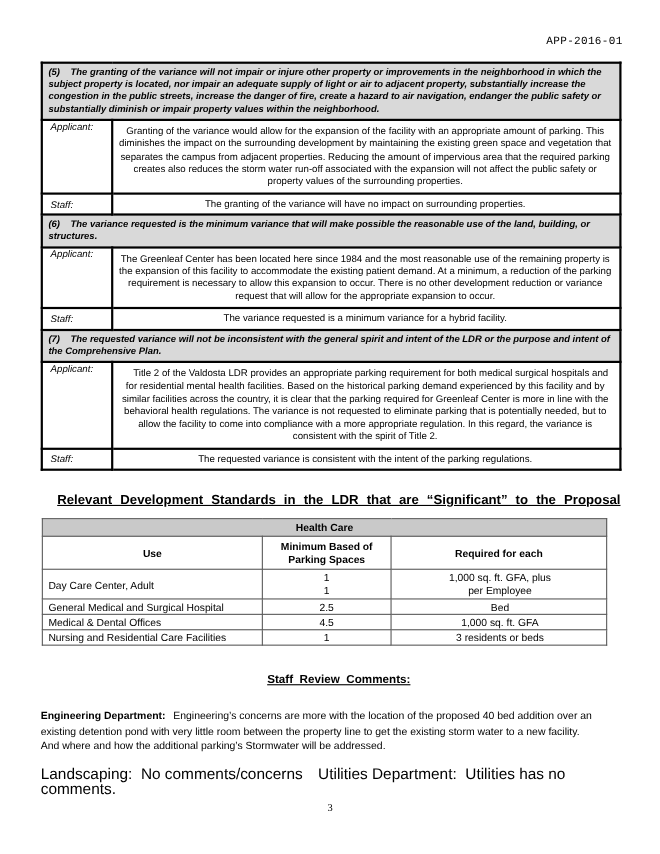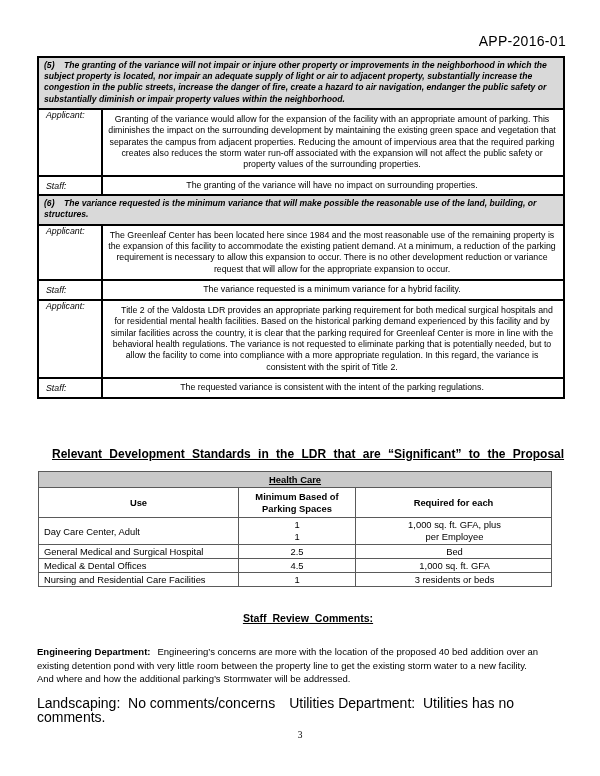--- a/index.html
+++ b/index.html
@@ -21,22 +21,22 @@
     height: 776px;
     box-sizing: border-box;
     padding: 0;
   }
 
   
   .doc-header {
     position: absolute;
     top: 33px;
     right: 34px;
-    font-size: 14px;
-    font-family: Liberation Sans, sans-serif;
+    font-size: 10px;
+    font-family: Liberation Mono, monospace;
     letter-spacing: 0.3px;
     color: #000;
   }
 
   
   .criteria-wrap {
     position: absolute;
     top: 56px;
     left: 37px;
     width: 528px;
@@ -124,21 +124,20 @@
     font-size: 9.4px;
     padding: 1px 4px;
     vertical-align: middle;
   }
   .pk-title {
     background: #c9c9c9;
     text-align: center;
     font-weight: bold;
     font-size: 9.6px;
     padding: 2px 14px !important;
-    text-decoration: underline;
   }
   .pk-colhead {
     text-align: center;
     font-weight: bold;
     line-height: 11.5px;
     padding: 3px 2px !important;
   }
   .pk-use { text-align: left; padding-left: 5px !important; }
   .pk-num { text-align: center; }
   .pk-req { text-align: center; padding-left: 6px !important; }
@@ -223,20 +222,23 @@
         </tr>
         <tr>
           <td class="lbl-cell">Applicant:</td>
           <td class="body-cell">The Greenleaf Center has been located here since 1984 and the most reasonable use of the remaining property is the expansion of this facility to accommodate the existing patient demand. At a minimum, a reduction of the parking requirement is necessary to allow this expansion to occur. There is no other development reduction or variance request that will allow for the appropriate expansion to occur.</td>
         </tr>
         <tr>
           <td class="lbl-cell staffline">Staff:</td>
           <td class="body-cell staffline">The variance requested is a minimum variance for a hybrid facility.</td>
         </tr>
 
+        <tr>
+          <td class="crit-head" colspan="2"><span class="num">(7)</span>&nbsp;&nbsp;&nbsp;&nbsp;<span>The requested variance will not be inconsistent with the general spirit and intent of the LDR or the purpose and intent of the Comprehensive Plan.</span></td>
+        </tr>
         <tr>
           <td class="lbl-cell">Applicant:</td>
           <td class="body-cell indent-first">Title 2 of the Valdosta LDR provides an appropriate parking requirement for both medical surgical hospitals and for residential mental health facilities. Based on the historical parking demand experienced by this facility and by similar facilities across the country, it is clear that the parking required for Greenleaf Center is more in line with the behavioral health regulations. The variance is not requested to eliminate parking that is potentially needed, but to allow the facility to come into compliance with a more appropriate regulation. In this regard, the variance is consistent with the spirit of Title 2.</td>
         </tr>
         <tr>
           <td class="lbl-cell staffline">Staff:</td>
           <td class="body-cell staffline">The requested variance is consistent with the intent of the parking regulations.</td>
         </tr>
       </tbody>
     </table>

